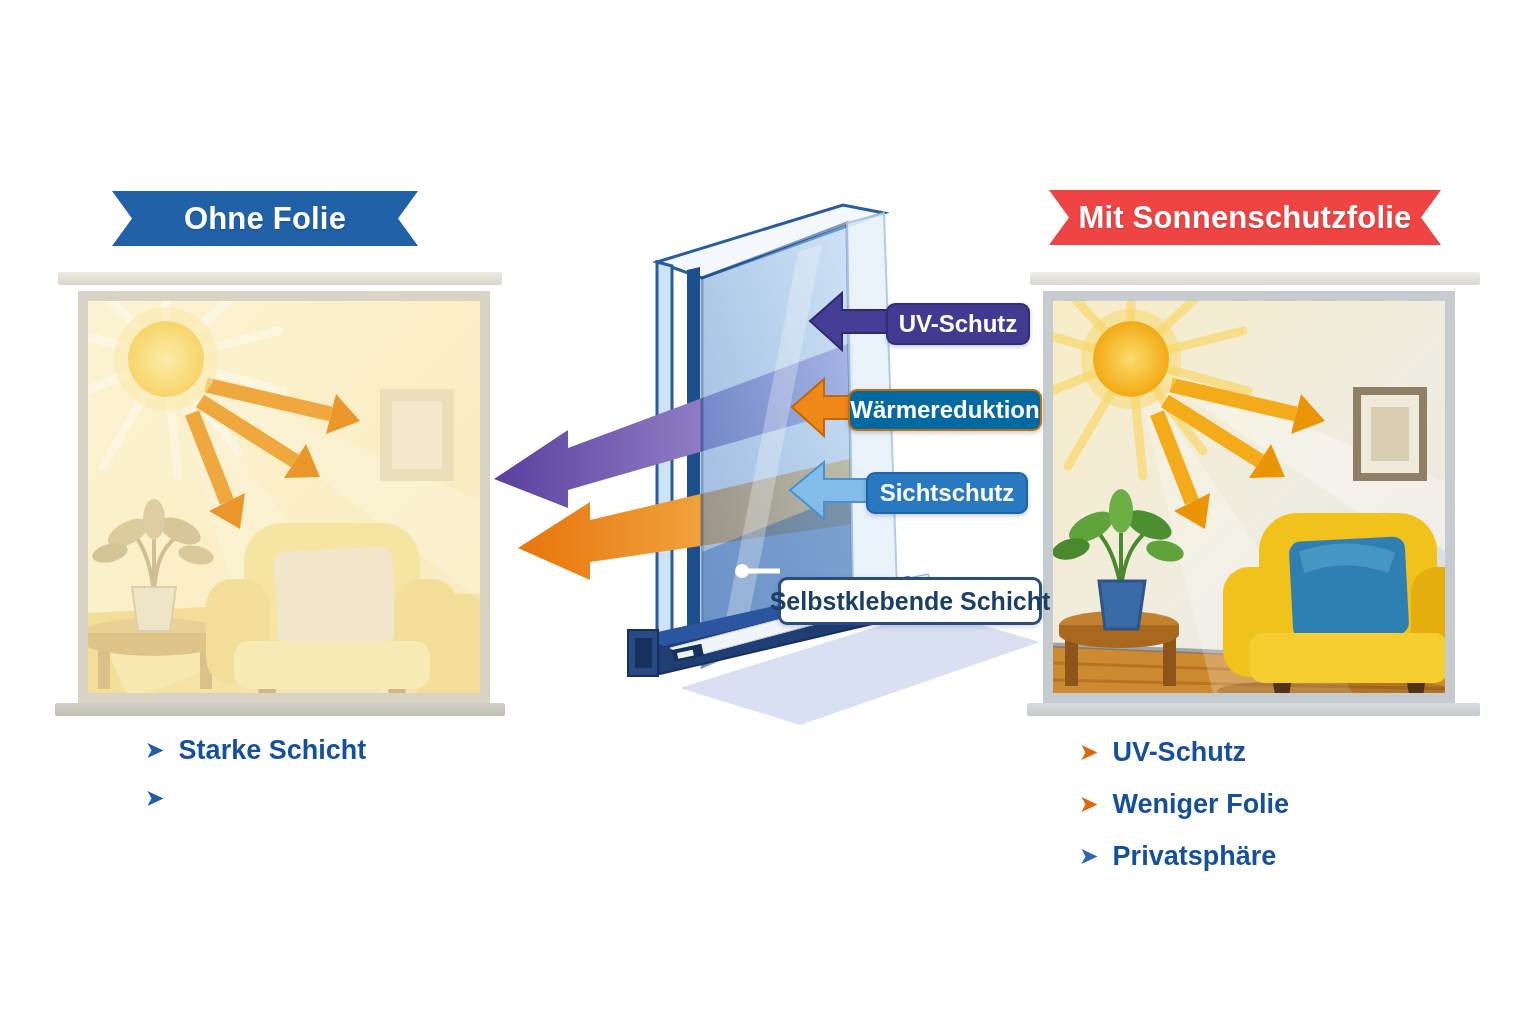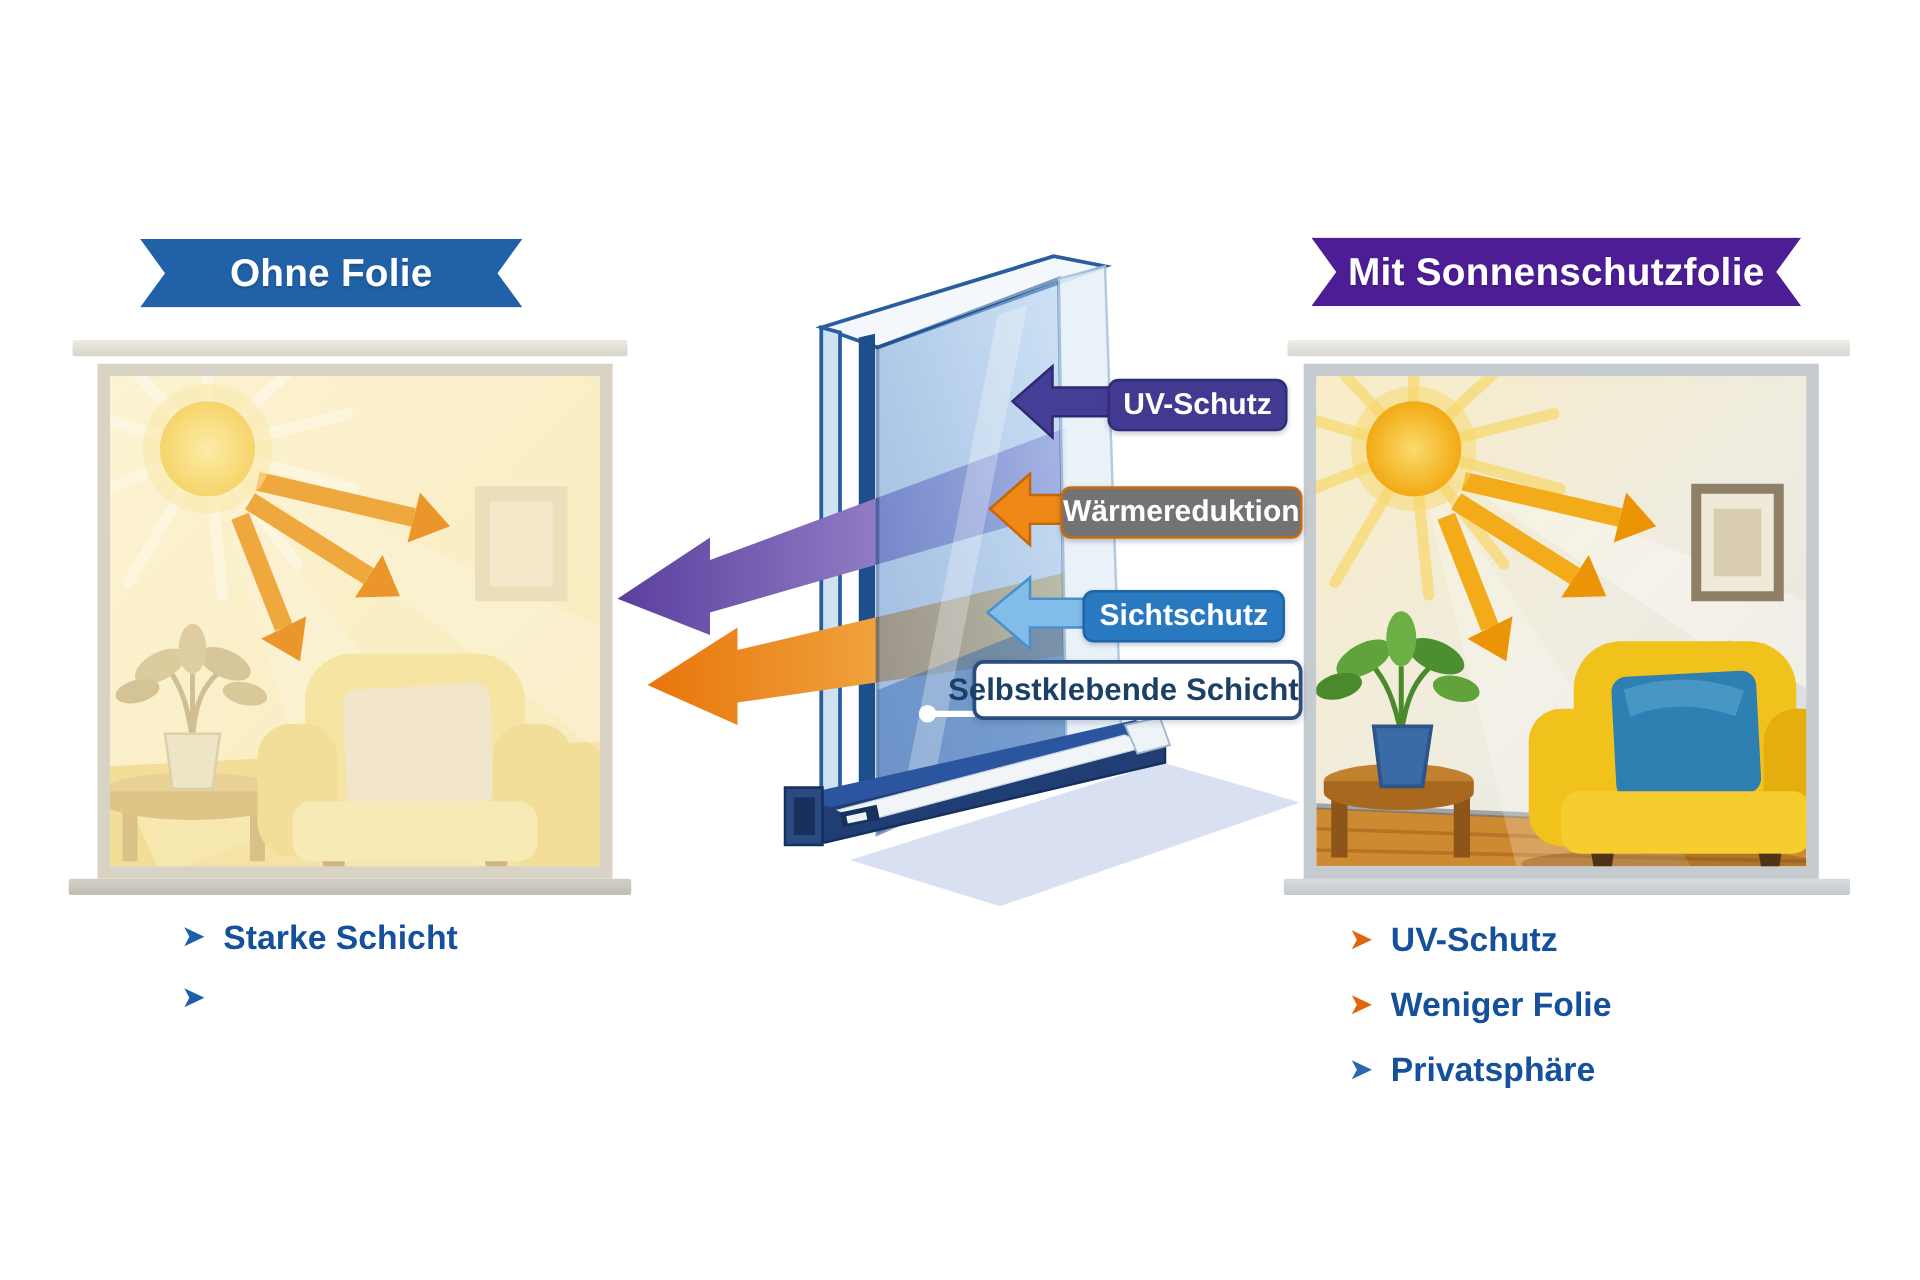--- a/index.html
+++ b/index.html
@@ -30,39 +30,39 @@
   
   .window-svg{position:absolute;left:480px;top:190px;width:560px;height:540px;}
 
   
   .pill{position:absolute;display:flex;align-items:center;justify-content:center;
         font-weight:bold;font-size:24px;border-radius:9px;box-shadow:0 2px 4px rgba(30,50,90,.25);
         white-space:nowrap;}
   .pill.uv{left:886px;top:303px;width:140px;height:38px;border:2px solid #322c78;}
   .pill.heat{left:848px;top:389px;width:190px;height:38px;border:2px solid #c96d0a;}
   .pill.privacy{left:866px;top:472px;width:158px;height:38px;border:2px solid #1f64a6;text-align:center;}
-  .pill.adhesive{left:778px;top:528px;width:258px;height:42px;border:3px solid #2b4d7c;
-                 box-shadow:0 2px 5px rgba(30,50,90,.2);font-size:25px;justify-content:flex-end;}
+  .pill.adhesive{left:778px;top:577px;width:258px;height:42px;border:3px solid #2b4d7c;
+                 box-shadow:0 2px 5px rgba(30,50,90,.2);font-size:25px;}
 
   
   .bullets{position:absolute;display:flex;flex-direction:column;gap:21px;}
   .bullets.left{left:146px;top:735px;}
   .bullets.right{left:1080px;top:737px;}
   .bullet{display:flex;align-items:center;font-weight:bold;font-size:27px;color:#14509b;}
   .bullet .mark{font-size:21px;margin-right:15px;transform:translateY(-1px);}
 </style>
 </head>
 <body>
 
 <div class="stage">
 
   <div class="ribbon left" style="background: rgb(33, 97, 167);">
     <span>Ohne Folie</span>
   </div>
-  <div class="ribbon right" style="background: #4c1d95;">
+  <div class="ribbon right" style="background: #ef4444;">
     <span>Mit Sonnenschutzfolie</span>
   </div>
 
   <div class="pelmet left"></div>
   <div class="pelmet right"></div>
   <div class="sill left"></div>
   <div class="sill right"></div>
 
   <div class="room left">
     <svg viewBox="0 0 392 392" preserveAspectRatio="none">
@@ -304,21 +304,21 @@
 
     <g>
       <line x1="262" y1="381" x2="300" y2="381" stroke="#ffffff" stroke-width="5"></line>
       <circle cx="262" cy="381" r="7" fill="#ffffff"></circle>
     </g>
   </svg>
 
   <div class="pill uv" style="background: rgb(65, 58, 144); color: rgb(255, 255, 255);">
     <span>UV-Schutz</span>
   </div>
-  <div class="pill heat" style="background: #737373; color: rgb(255, 255, 255);">
+  <div class="pill heat" style="background: #0369a1; color: rgb(255, 255, 255);">
     <span>Wärmereduktion</span>
   </div>
   <div class="pill privacy" style="background: rgb(40, 121, 192); color: rgb(255, 255, 255);">
     <span>Sichtschutz</span>
   </div>
   <div class="pill adhesive" style="background: rgb(255, 255, 255); color: rgb(28, 63, 102);">
     <span>Selbstklebende Schicht</span>
   </div>
 
   <div class="bullets left">

